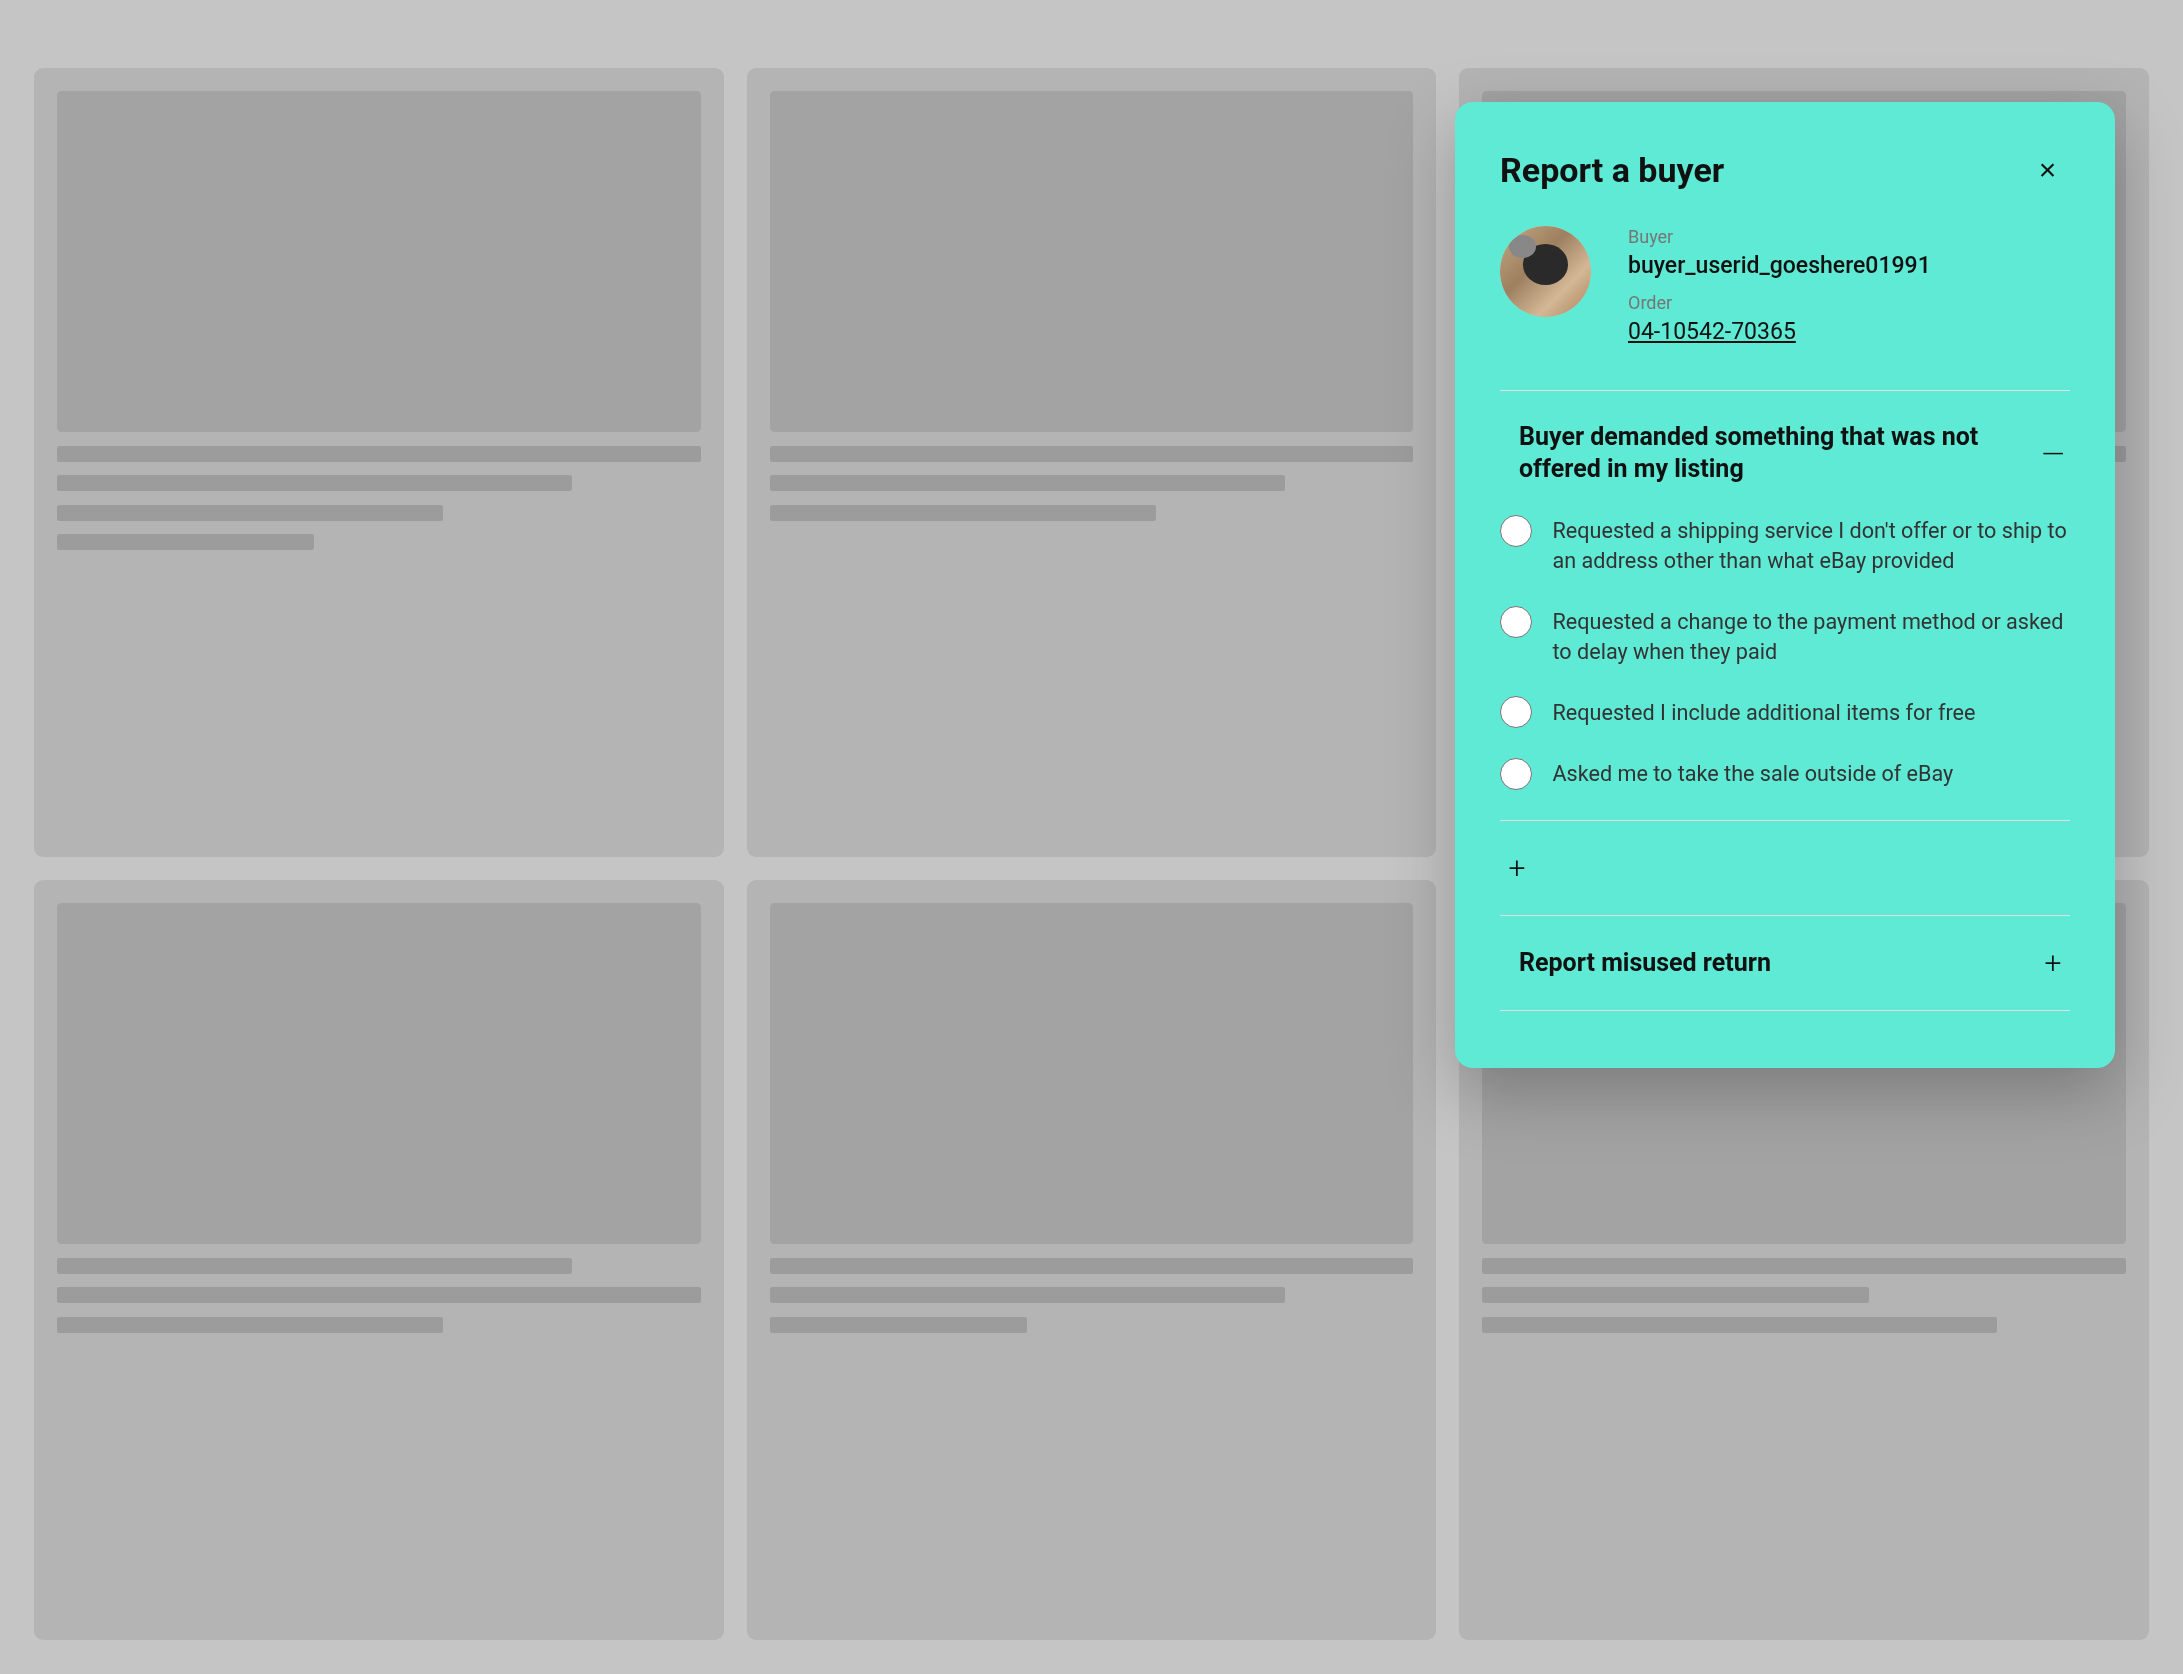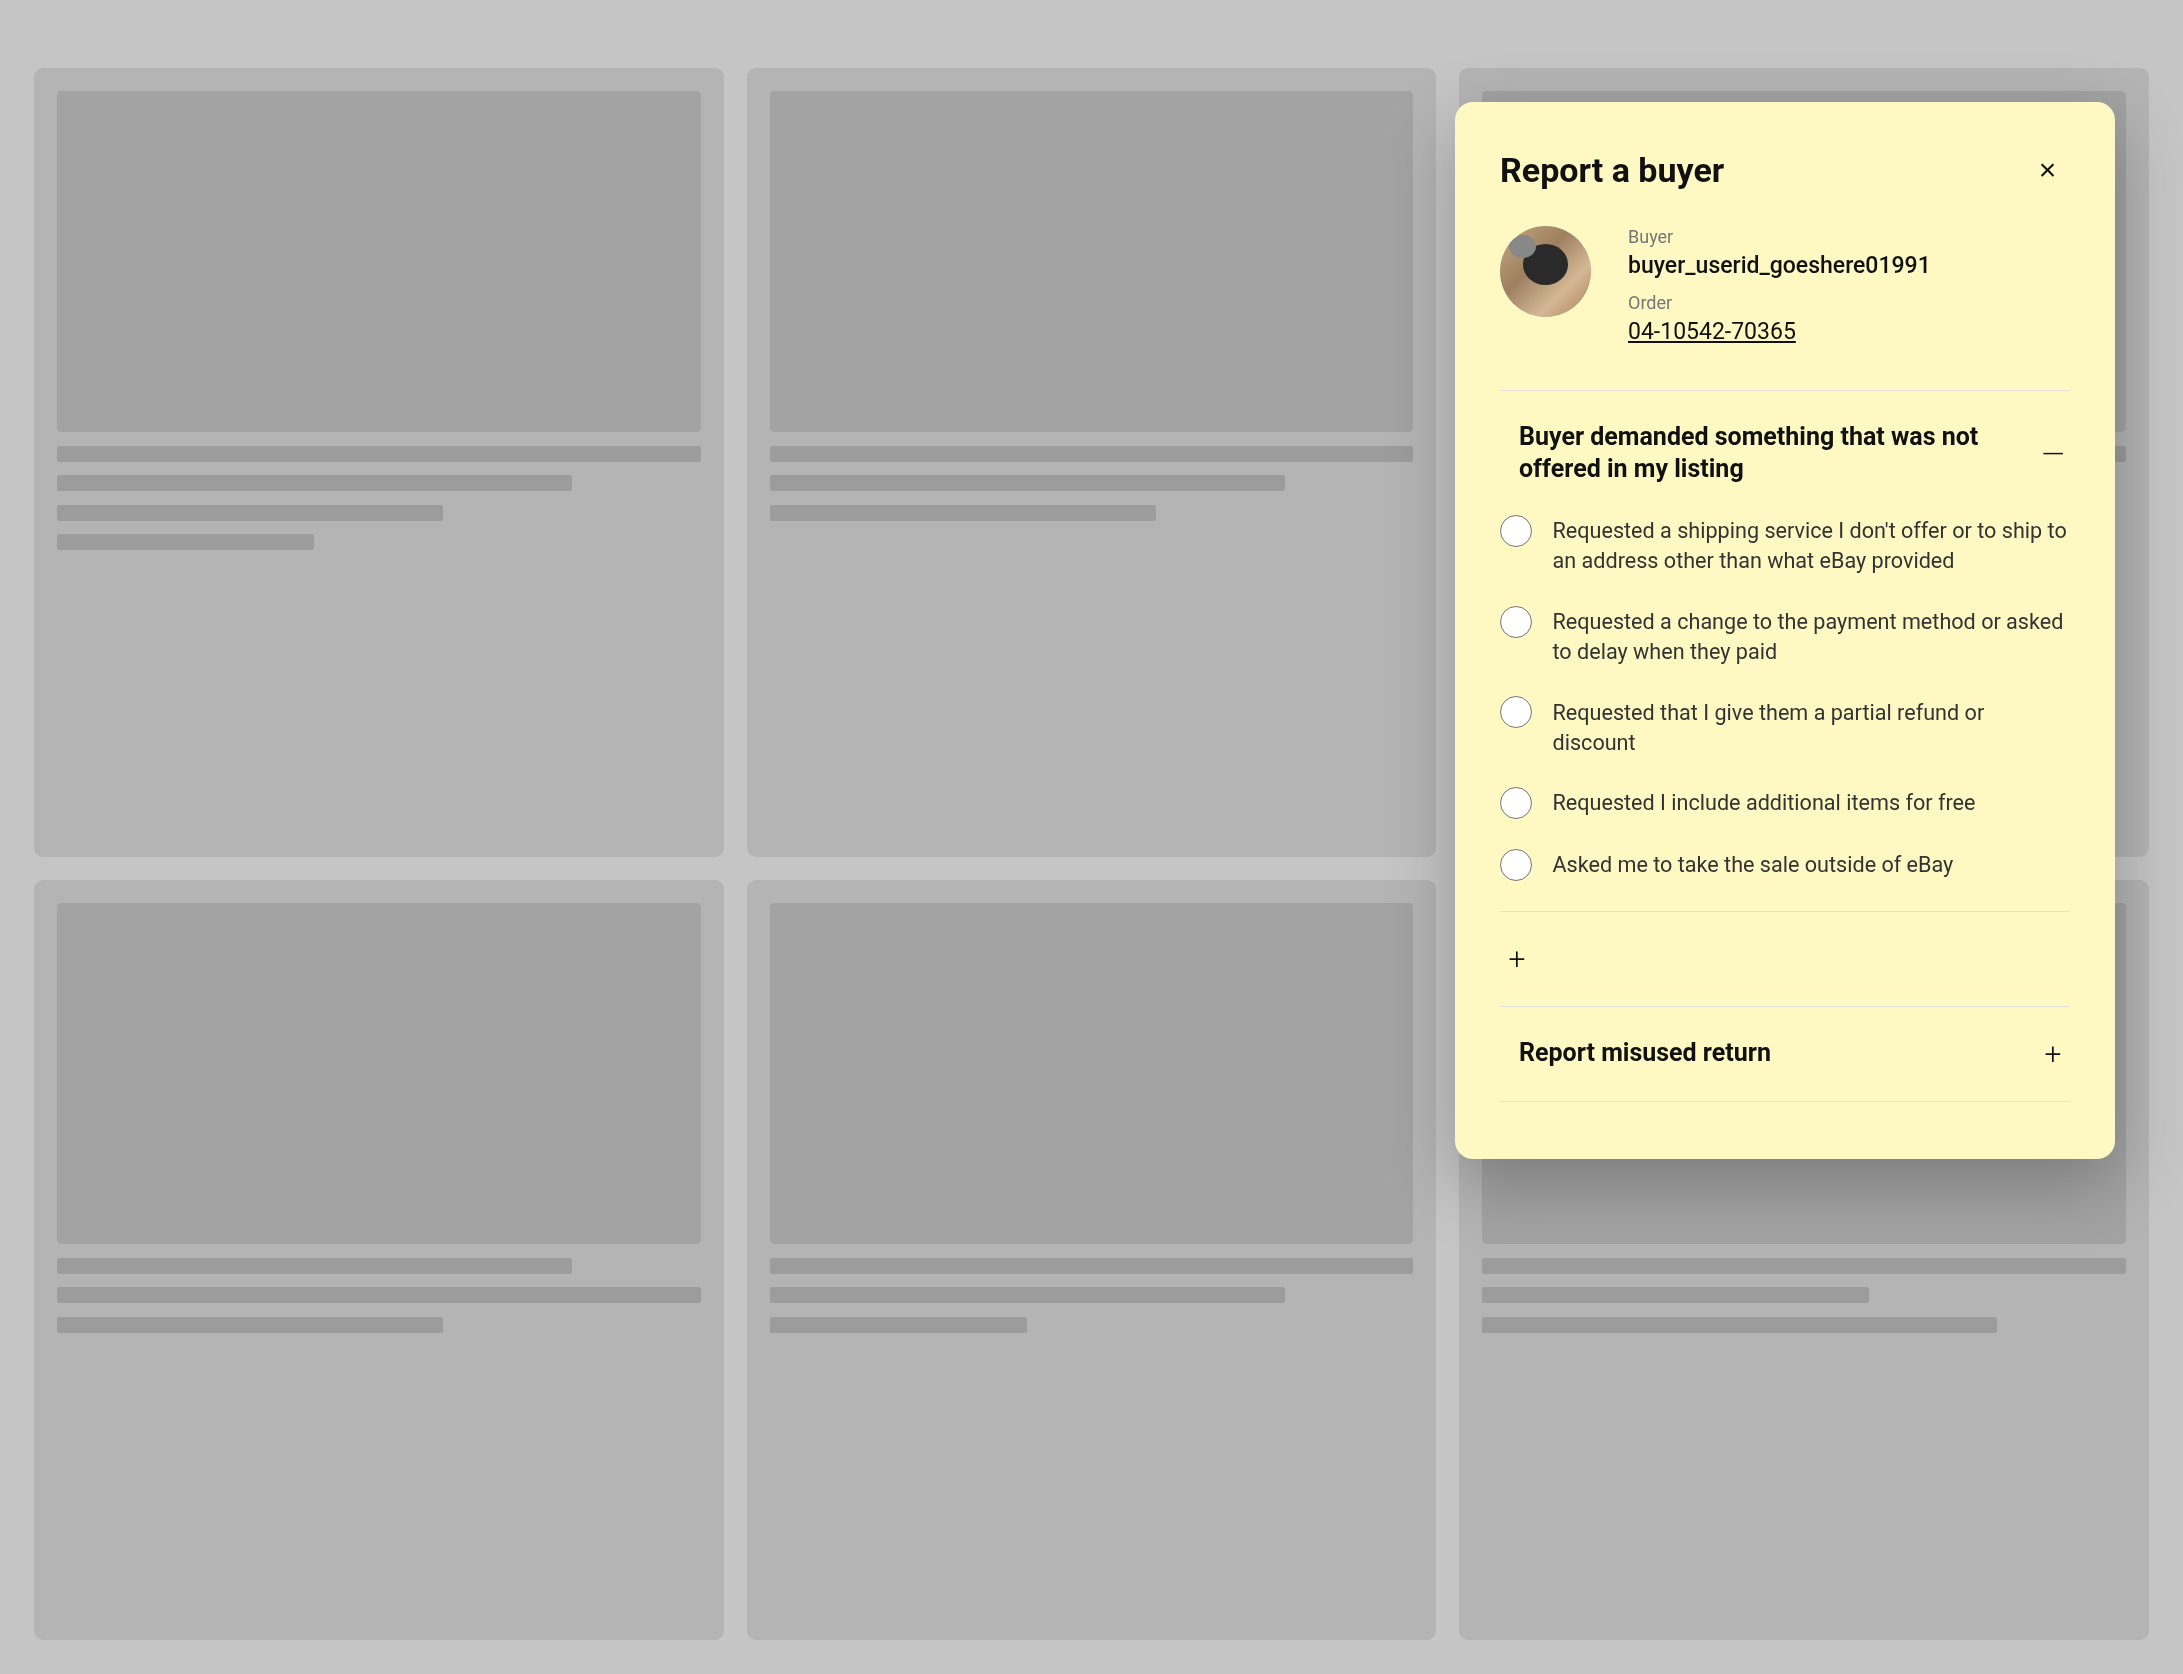--- a/index.html
+++ b/index.html
@@ -75,21 +75,21 @@
       width: 100%;
       height: 100%;
       background: rgba(0,0,0,0.15);
     }
 
     .modal-container {
       position: absolute;
       top: 102px;
       right: 68px;
       width: 660px;
-      background: #fef9c3;
+      background: #5eead4;
       border-radius: 18px;
       box-shadow: 0 23px 68px rgba(0,0,0,0.25);
       padding: 45px 45px 57px 45px;
       overflow-y: auto;
       max-height: 1535px;
     }
 
     .modal-header {
       display: flex;
       justify-content: space-between;
@@ -356,24 +356,20 @@
       <div class="radio-option">
         <div class="radio-circle"></div>
         <span class="radio-text">Requested a shipping service I don't offer or to ship to an address other than what eBay provided</span>
       </div>
 
       <div class="radio-option">
         <div class="radio-circle"></div>
         <span class="radio-text">Requested a change to the payment method or asked to delay when they paid</span>
       </div>
 
-      <div class="radio-option">
-        <div class="radio-circle"></div>
-        <span class="radio-text">Requested that I give them a partial refund or discount</span>
-      </div>
 
       <div class="radio-option">
         <div class="radio-circle"></div>
         <span class="radio-text">Requested I include additional items for free</span>
       </div>
 
       <div class="radio-option">
         <div class="radio-circle"></div>
         <span class="radio-text">Asked me to take the sale outside of eBay</span>
       </div>

